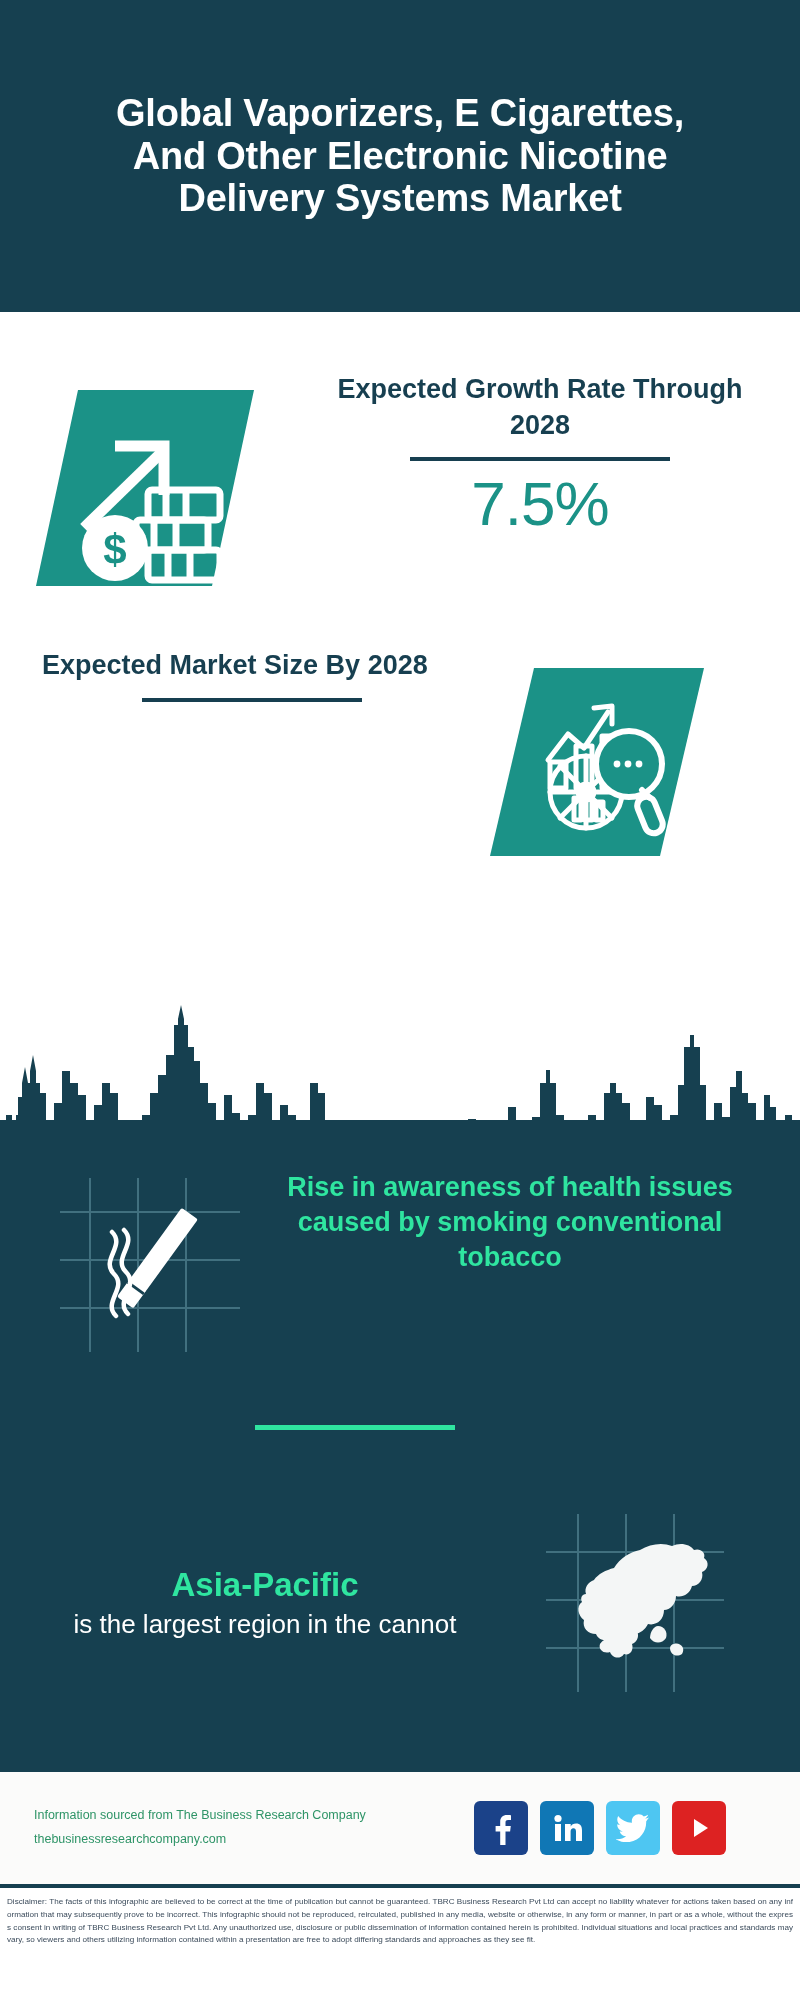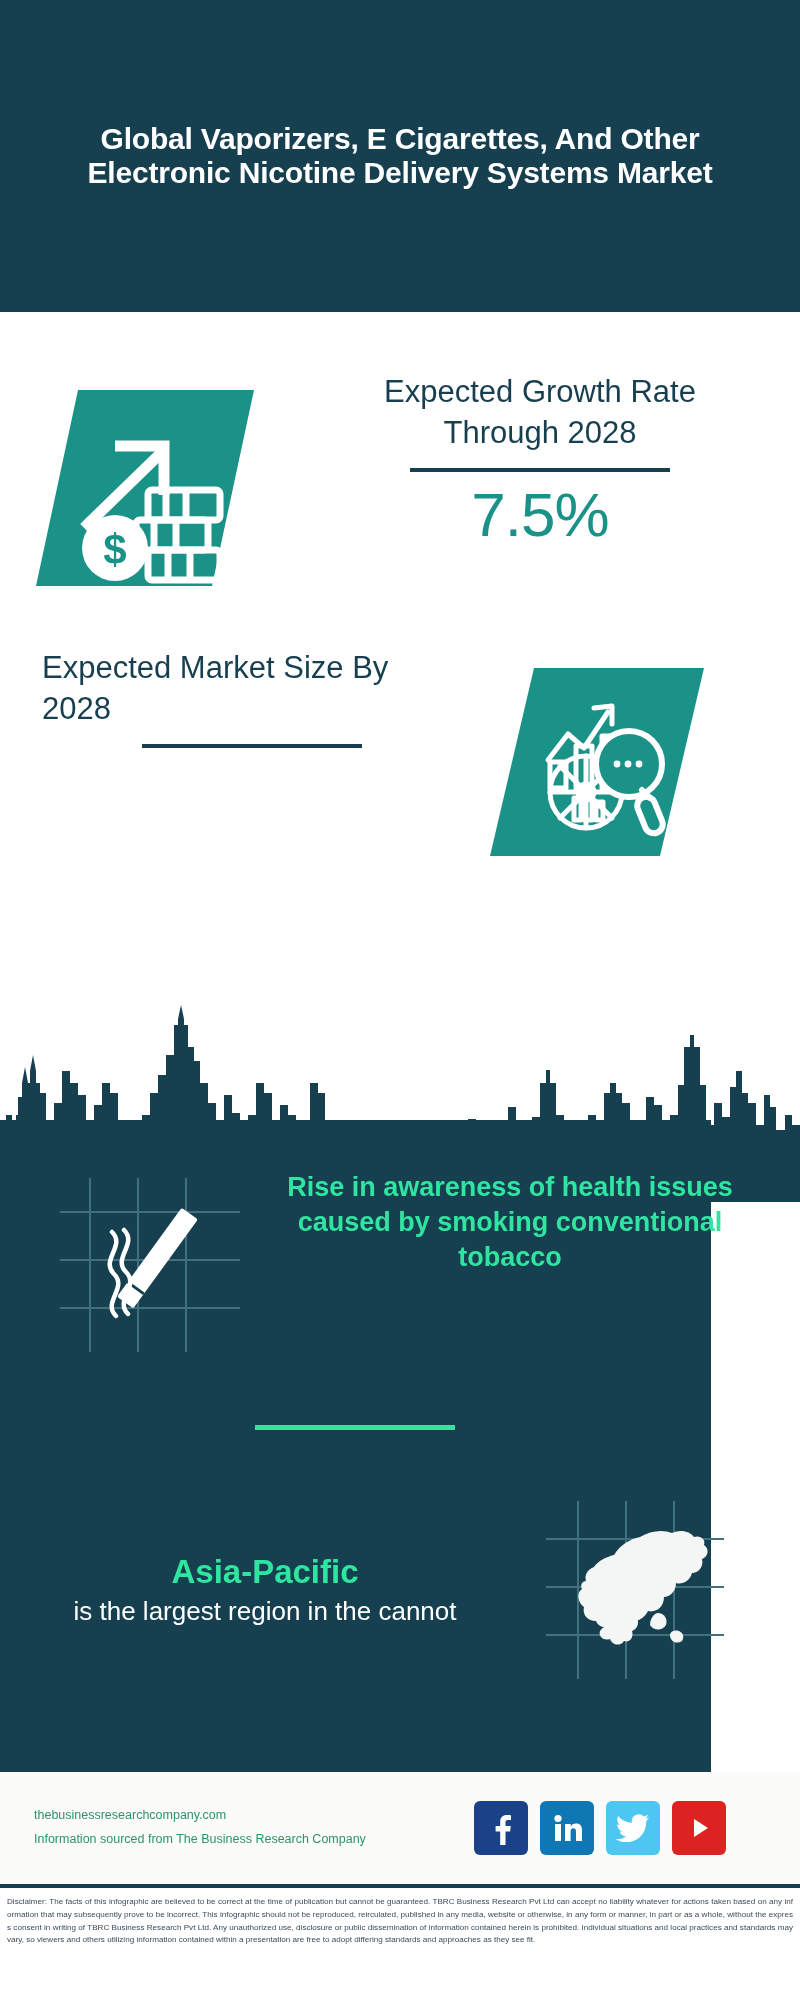--- a/index.html
+++ b/index.html
@@ -24,21 +24,21 @@
     width: 800px;
     height: 312px;
     background: #164050;
     display: flex;
     align-items: center;
     justify-content: center;
     padding: 0 80px;
   }
   .header-title {
     color: #ffffff;
-    font-size: 30px;
+    font-size: 38px;
     font-weight: bold;
     line-height: 1.12;
     text-align: center;
     letter-spacing: -0.2px;
   }
 
   
   .white-body {
     position: absolute;
     top: 312px; left: 0;
@@ -54,22 +54,22 @@
     width: 218px; height: 212px;
   }
   .stat1-text {
     position: absolute;
     left: 330px; top: 60px;
     width: 420px;
     text-align: center;
   }
   .stat-label {
     color: #173f50;
-    font-size: 31px;
-    font-weight: normal;
+    font-size: 27px;
+    font-weight: bold;
     line-height: 1.32;
   }
   .rule {
     height: 4px;
     background: #173f50;
     margin: 14px auto 10px auto;
     width: 260px;
   }
   .stat-value {
     color: #1b9287;
@@ -96,21 +96,21 @@
   .skyline {
     position: absolute;
     left: 0; top: 663px;
     width: 800px; height: 227px;
   }
 
   
   .dark-body {
     position: absolute;
     top: 1120px; left: 0;
-    width: 711px;
+    width: 800px;
     height: 652px;
     background: #164050;
   }
 
   .driver-row {
     position: absolute;
     left: 0; top: 50px;
     width: 800px;
     display: flex;
     align-items: flex-start;
@@ -139,21 +139,21 @@
 
   .divider-green {
     position: absolute;
     left: 255px; top: 305px;
     width: 200px; height: 5px;
     background: #2fe5a0;
   }
 
   .region-row {
     position: absolute;
-    left: 0; top: 375px;
+    left: 0; top: 388px;
     width: 800px;
     display: flex;
     align-items: center;
   }
   .region-text {
     width: 490px;
     margin-left: 20px;
     text-align: center;
   }
   .region-name {
@@ -397,22 +397,22 @@
             C64,146 58,142 60,136 C64,130 72,128 78,130 C84,124 92,120 96,122 Z"></path>
           <path fill="#f4f6f6" d="M118,118 C124,118 128,124 126,130 C122,136 114,136 110,130 C110,124 114,118 118,118 Z"></path>
           <path fill="#f4f6f6" d="M134,136 C140,134 146,140 142,146 C136,150 130,146 130,140 C130,138 132,136 134,136 Z"></path>
         </svg>
       </div>
     </div>
   </div>
 
   <div class="footer">
     <div class="footer-src">
+      <div>Information sourced from The Business Research Company</div>
       <div>thebusinessresearchcompany.com</div>
-      <div>Information sourced from The Business Research Company</div>
     </div>
     <div class="social-wrap">
       <div class="social s-fb">
         <svg width="30" height="34" viewBox="0 0 30 34">
             <path fill="#ffffff" d="M19.5,34 V20.5 h4.6 l0.7,-5.4 h-5.3 v-3.4 c0,-1.6 0.4,-2.6 2.7,-2.6 h2.8 V4.2 C24.5,4.1 22.8,4 20.9,4 C16.9,4 14.2,6.4 14.2,10.9 v4.2 H9.6 v5.4 h4.6 V34 Z"></path>
           </svg>
       </div>
       <div class="social s-li">
         <svg width="32" height="32" viewBox="0 0 32 32">
           <rect x="4" y="12" width="6" height="17" fill="#ffffff"></rect>

